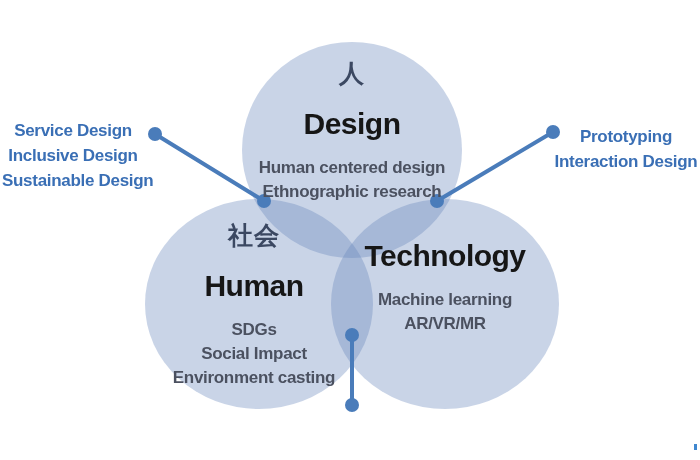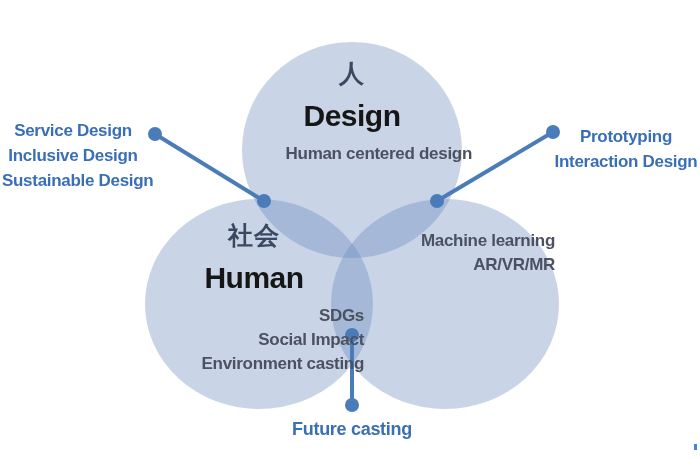--- a/index.html
+++ b/index.html
@@ -32,23 +32,23 @@
   .connector{ stroke:var(--connector); stroke-width:4; stroke-linecap:round; fill:none; }
   .dot{ fill:var(--connector); stroke:none; }
 
   .textblock{ position:absolute; z-index:10; text-align:center; }
   .kanji{
     font-size:25px; font-weight:bold; color:var(--kanji-text);
     line-height:30px; letter-spacing:1px;
   }
   .heading{
     font-size:30px; font-weight:bold; color:var(--heading-text);
-    line-height:35px; letter-spacing:-0.5px; margin-top:10px;
+    line-height:35px; letter-spacing:-0.5px; margin-top:18px;
   }
-  .items{ margin-top:9px;text-align:right; }
+  .items{ margin-top:15px; }
   .item{
     font-size:17px; font-weight:bold; color:var(--item-text);
     line-height:24px; letter-spacing:-0.3px;
   }
   .block-design{ left:232px; top:58px;  width:240px; }
   .block-social{ left:144px; top:220px; width:220px; }
   .block-tech  { left:335px; top:220px; width:220px; }
 
   .callout{ position:absolute; z-index:10; }
   .callout .line{
@@ -86,50 +86,49 @@
     <line class="connector" x1="352" y1="335" x2="352" y2="405"></line>
     <circle class="dot" cx="352" cy="335" r="7"></circle>
     <circle class="dot" cx="352" cy="405" r="7"></circle>
   </svg>
 
   <div class="textblock block-design">
     <div class="kanji">人</div>
     <div class="heading">Design</div>
     <div class="items">
       <div class="item">Human centered design</div>
+      <div class="item">Ethnographic research</div>
     </div>
   </div>
 
   <div class="textblock block-social">
     <div class="kanji">社会</div>
     <div class="heading">Human</div>
     <div class="items">
       <div class="item">SDGs</div>
       <div class="item">Social Impact</div>
       <div class="item">Environment casting</div>
     </div>
   </div>
 
   <div class="textblock block-tech">
+    <div class="heading">Technology</div>
     <div class="items">
       <div class="item">Machine learning</div>
       <div class="item">AR/VR/MR</div>
     </div>
   </div>
 
   <div class="callout callout-left">
     <div class="line">Service Design</div>
     <div class="line">Inclusive Design</div>
     <div class="line">Sustainable Design</div>
   </div>
 
   <div class="callout callout-right">
     <div class="line">Prototyping</div>
     <div class="line">Interaction Design</div>
   </div>
 
-  <div class="callout callout-bottom">
-    <div class="line">Future casting</div>
-  </div>
 
   <div class="artifact"></div>
 
 </div>
 
 </body></html>

